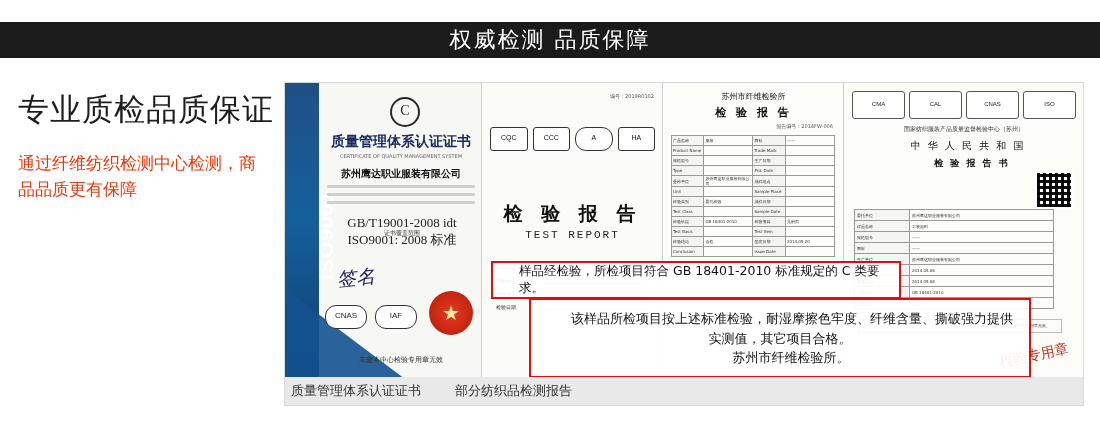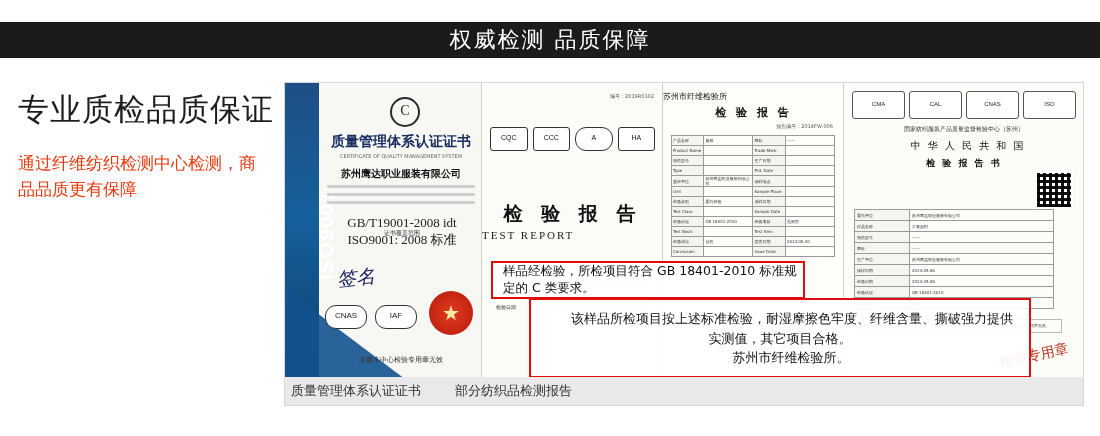--- a/index.html
+++ b/index.html
@@ -210,34 +210,34 @@
   }
   .c2 .mk.round { border-radius: 11px; }
   .c2 .big {
     position: absolute; left: 0; top: 118px; width: 181px;
     text-align: center; font-size: 19px; letter-spacing: 6px;
     color: #111; font-weight: bold;
     font-family: "DejaVu Sans", sans-serif;
   }
   .c2 .bigen {
     position: absolute; left: 0; top: 146px; width: 181px;
-    text-align: left; font-size: 11px; letter-spacing: 2px; color: #222;
-    font-family: Liberation Serif, serif;
+    text-align: center; font-size: 11px; letter-spacing: 2px; color: #222;
+    font-family: Liberation Mono, monospace;
   }
   .c2 .rows {
     position: absolute; left: 14px; top: 182px; width: 150px;
   }
   .c2 .rw { display: flex; font-size: 5px; color: #555; margin-bottom: 7px; }
   .c2 .rw .lb { width: 46px; color: #333; }
   .c2 .rw .vl { flex: 1; border-bottom: 1px solid #bbb; }
 
   
   .c3 .t-title {
     position: absolute; left: 0; top: 8px; width: 181px;
-    text-align: left; font-size: 8px; color: #111;
+    text-align: center; font-size: 8px; color: #111;
     font-family: "DejaVu Sans", sans-serif;
   }
   .c3 .t-sub {
     position: absolute; left: 0; top: 22px; width: 181px;
     text-align: center; font-size: 11px; color: #111; font-weight: bold;
     letter-spacing: 3px;
     font-family: "DejaVu Sans", sans-serif;
   }
   .c3 .t-no {
     position: absolute; right: 10px; top: 40px;
@@ -272,21 +272,21 @@
     position: absolute; left: 8px; top: 42px; width: 224px;
     text-align: center; font-size: 6px; color: #333;
     font-family: "DejaVu Sans", sans-serif;
   }
   .c4 .hdr2 {
     position: absolute; left: 12px; top: 56px; width: 224px;
     text-align: center; font-size: 10px; color: #111; letter-spacing: 2px;
     font-family: "DejaVu Sans", sans-serif;
   }
   .c4 .hdr3 {
-    position: absolute; left: 8px; top: 74px; width: 224px;
+    position: absolute; left: 16px; top: 74px; width: 224px;
     text-align: center; font-size: 9px; color: #111; font-weight: bold;
     letter-spacing: 2px;
     font-family: "DejaVu Sans", sans-serif;
   }
   .c4 .qr {
     position: absolute; right: 12px; top: 88px;
     width: 34px; height: 34px;
     background:
       repeating-linear-gradient(90deg,#111 0 3px,#fff 3px 6px),
       repeating-linear-gradient(0deg,#111 0 3px,#fff 3px 6px);
@@ -320,26 +320,26 @@
     position: absolute;
     border: 2px solid #e10d0d;
     background: rgba(255,255,255,0.93);
     color: #111;
     font-family: "DejaVu Sans", sans-serif;
     box-sizing: border-box;
   }
   .callout-1 {
     left: 206px;
     top: 178px;
-    width: 314px;
+    width: 410px;
     height: 38px;
     font-size: 12.5px;
     display: flex;
     align-items: center;
-    padding-left: 10px;
+    padding-left: 26px;
   }
   .callout-2 {
     left: 244px;
     top: 215px;
     width: 502px;
     height: 80px;
     font-size: 13px;
     padding: 9px 12px 0 12px;
     line-height: 1.5;
     text-align: center;

